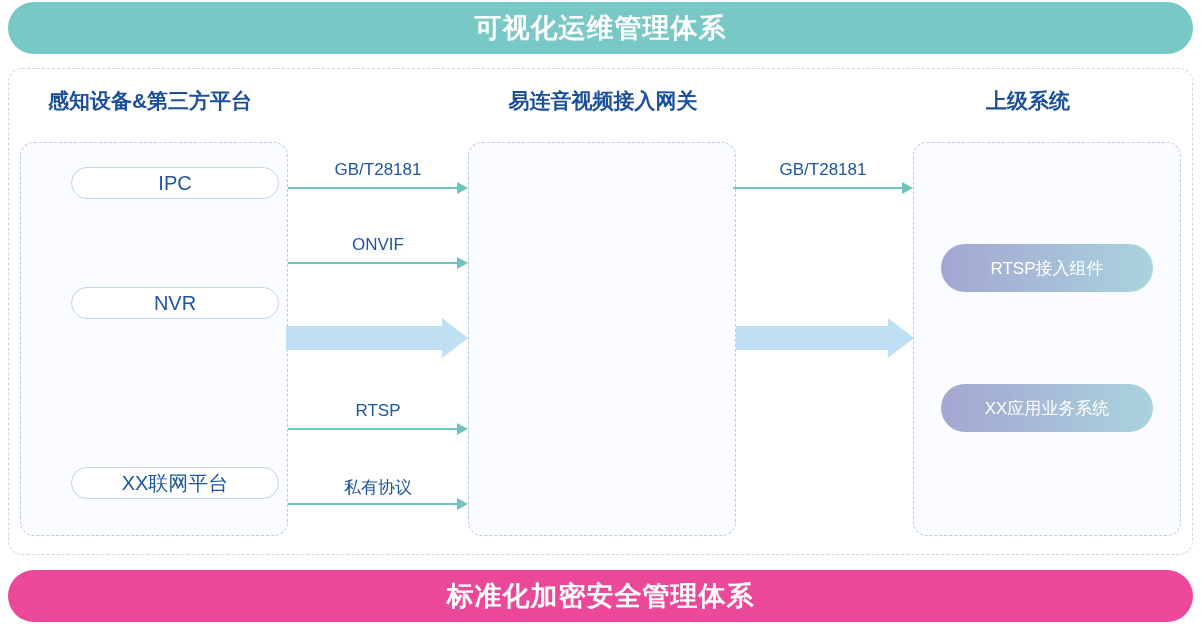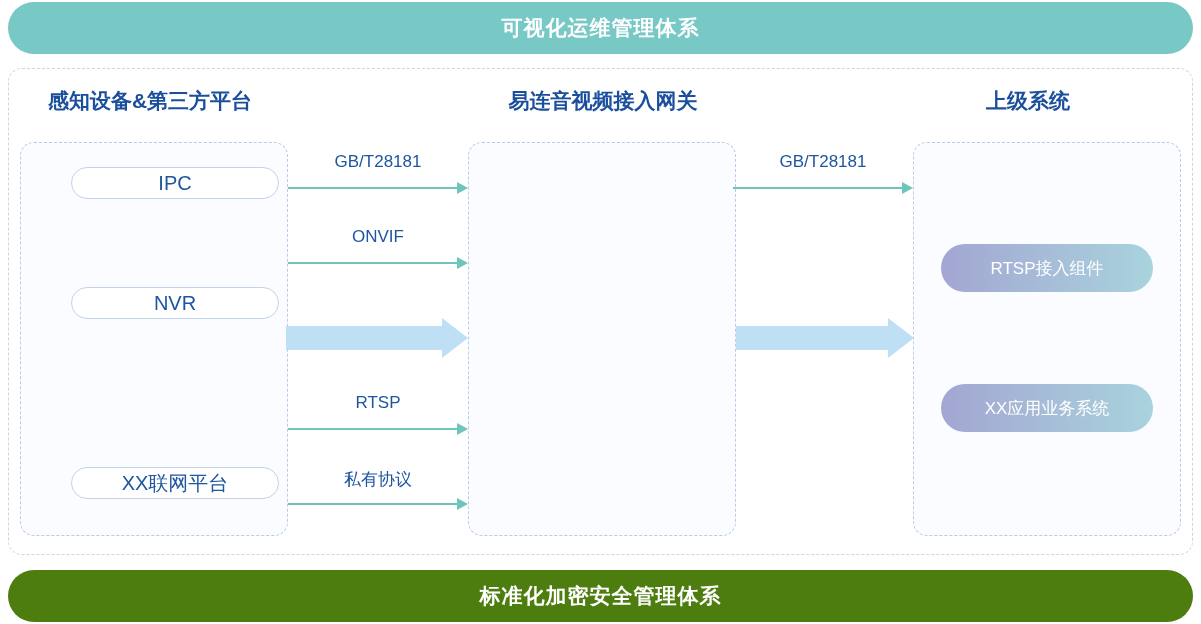--- a/index.html
+++ b/index.html
@@ -19,27 +19,27 @@
   .banner {
     position: absolute;
     left: 8px;
     width: 1185px;
     height: 52px;
     border-radius: 26px;
     display: flex;
     align-items: center;
     justify-content: center;
     color: #ffffff;
-    font-size: 21px;
+    font-size: 27px;
     font-weight: bold;
     letter-spacing: 1px;
     box-sizing: border-box;
   }
   #banner-top   { top: 2px;   background: #78c8c6; }
-  #banner-bottom{ top: 570px; background: #4d7c0f; }
+  #banner-bottom{ top: 570px; background: #ec4899; }
 
   
   .outer-frame {
     position: absolute;
     left: 8px;
     top: 68px;
     width: 1185px;
     height: 487px;
     border: 1.5px dashed #c8d6ea;
     border-radius: 14px;
@@ -125,20 +125,21 @@
     border-top: 6px solid transparent;
     border-bottom: 6px solid transparent;
     border-left: 11px solid #6ec5bb;
   }
   .arrow-label {
     position: absolute;
     font-size: 17px;
     color: #1e56a0;
     text-align: center;
     white-space: nowrap;
+    margin-top: 8px;
   }
 
   
   .block-arrow {
     position: absolute;
     height: 40px;
   }
   .block-arrow .shaft {
     position: absolute;
     left: 0;

